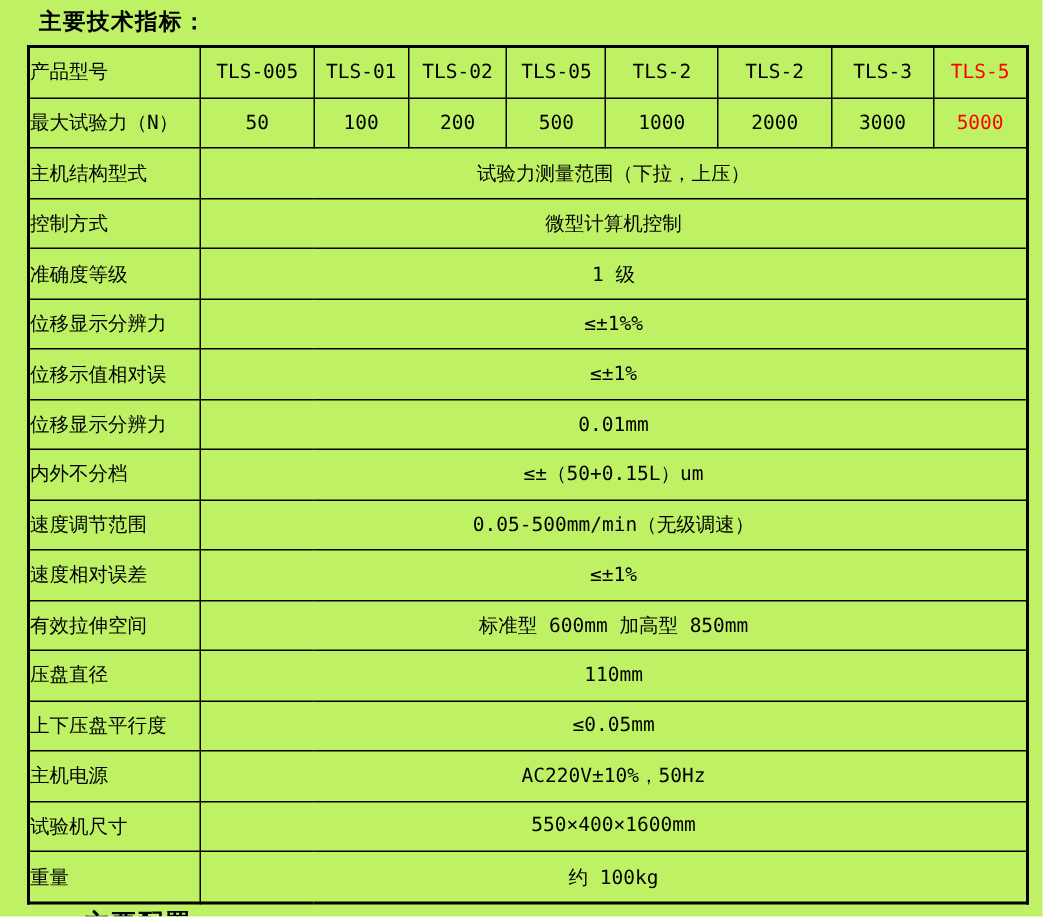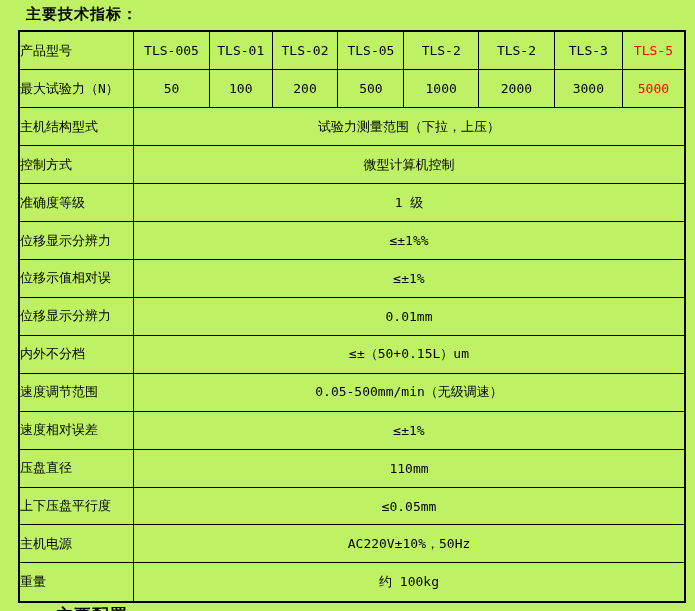--- a/index.html
+++ b/index.html
@@ -131,30 +131,38 @@
       </tr>
       <tr>
         <td class="label-cell">速度调节范围</td>
         <td class="value-cell" colspan="8">0.05-500mm/min（无级调速）</td>
       </tr>
       <tr>
         <td class="label-cell">速度相对误差</td>
         <td class="value-cell" colspan="8">≤±1%</td>
       </tr>
       <tr>
+        <td class="label-cell">有效拉伸空间</td>
+        <td class="value-cell" colspan="8">标准型 600mm 加高型 850mm</td>
+      </tr>
+      <tr>
         <td class="label-cell">压盘直径</td>
         <td class="value-cell" colspan="8">110mm</td>
       </tr>
       <tr>
         <td class="label-cell">上下压盘平行度</td>
         <td class="value-cell" colspan="8">≤0.05mm</td>
       </tr>
       <tr>
         <td class="label-cell">主机电源</td>
         <td class="value-cell" colspan="8">AC220V±10%，50Hz</td>
+      </tr>
+      <tr>
+        <td class="label-cell">试验机尺寸</td>
+        <td class="value-cell" colspan="8">550×400×1600mm</td>
       </tr>
       <tr>
         <td class="label-cell">重量</td>
         <td class="value-cell" colspan="8">约 100kg</td>
       </tr>
     </tbody>
   </table>
 
   <div id="footer-partial">主要配置：</div>
 

